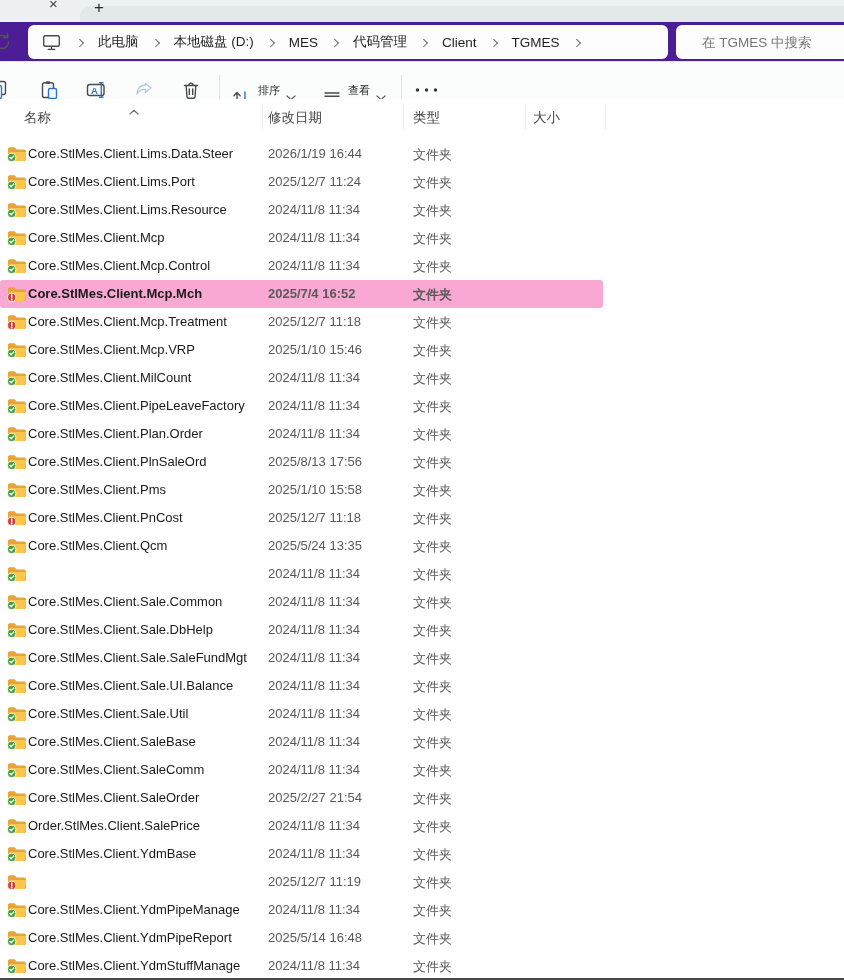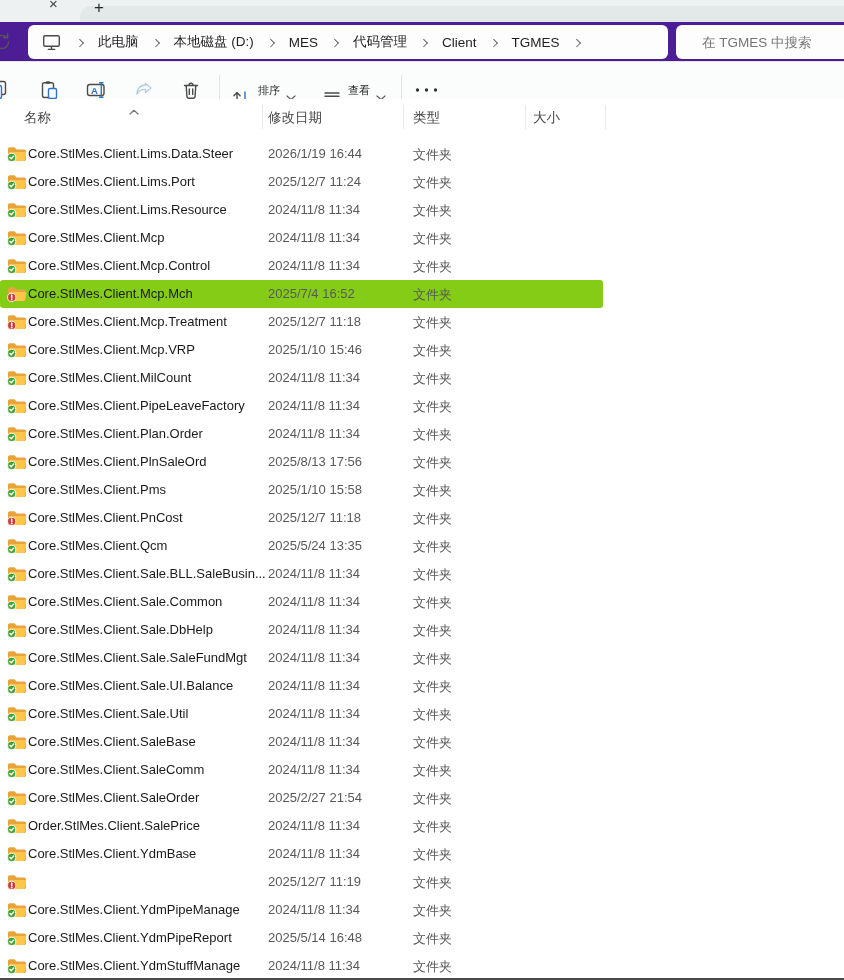--- a/index.html
+++ b/index.html
@@ -46,21 +46,21 @@
   
   .main-div{position:absolute;left:0;top:106px;width:844px;height:1px;background:#ececec;}
   .hdr{position:absolute;left:0;top:99px;width:844px;height:33px;background:#fff;}
   .hdr-cell{position:absolute;top:10px;font-size:13.5px;color:#474747;cursor:default;}
   .hdr-sortchev{position:absolute;left:129px;top:2px;}
   .hdr-vsep{position:absolute;top:6px;width:1px;height:24px;background:#e9e9e9;}
 
   
   .list{position:absolute;left:0;top:140px;width:844px;}
   .row{position:relative;height:28px;width:603px;border-radius:3px;}
-  .row.selected{background:#84cc16;}
+  .row.selected{background:#f9a8d4;font-weight:bold;}
   .row .name{position:absolute;left:28px;top:6px;font-size:13px;color:#1a1a1a;white-space:nowrap;}
   .row .date{position:absolute;left:268px;top:6px;font-size:13px;color:#595959;white-space:nowrap;}
   .row .type{position:absolute;left:413px;top:6px;font-size:13px;color:#595959;white-space:nowrap;}
   .row .ficon{position:absolute;left:7px;top:6px;}
   .f-back{fill:#e8a33c;}
   .f-front{fill:#fbc64a;}
   .ov .badge{stroke:#fff;stroke-width:.9;}
   .ov-g .badge{fill:#3fa437;}
   .ov-g .mark{fill:none;stroke:#fff;stroke-width:1.4;stroke-linecap:round;stroke-linejoin:round;}
   .ov-r .badge{fill:#ce3c33;}
@@ -527,21 +527,20 @@
           <circle class="badge" cx="4.7" cy="11.4" r="4.1"></circle>
           <path class="mark" d="M2.9 11.5l1.3 1.3 2.6-2.8"></path>
         </g>
         <g class="ov ov-r">
           <circle class="badge" cx="4.7" cy="11.4" r="4.1"></circle>
           <path class="mark" d="M4.7 9v3"></path>
           <circle class="dotw" cx="4.7" cy="13.6" r=".95"></circle>
         </g>
       </svg>
     </span>
-    <span class="name">Core.StlMes.Client.Sale.BLL.SaleBusin...</span>
     <span class="date">2024/11/8 11:34</span>
     <span class="type">文件夹</span>
   </div>
 
   <div class="row b-green">
     <span class="ficon">
       <svg width="20" height="16" viewBox="0 0 20 16">
         <path class="f-back" d="M1 3.1C1 2.1 1.8 1.3 2.8 1.3h4.7l2.1 2.2h7.6c1 0 1.8.8 1.8 1.8v7.9c0 1-.8 1.8-1.8 1.8H2.8c-1 0-1.8-.8-1.8-1.8z"></path>
         <path class="f-front" d="M2.2 5.9h15.6c.9 0 1.6.8 1.4 1.7l-1.2 5.9c-.2.8-.9 1.4-1.7 1.4H4.7c-.8 0-1.5-.6-1.7-1.4L1.8 7.6c-.2-.9.5-1.7 1.4-1.7z"></path>
         <g class="ov ov-g">

